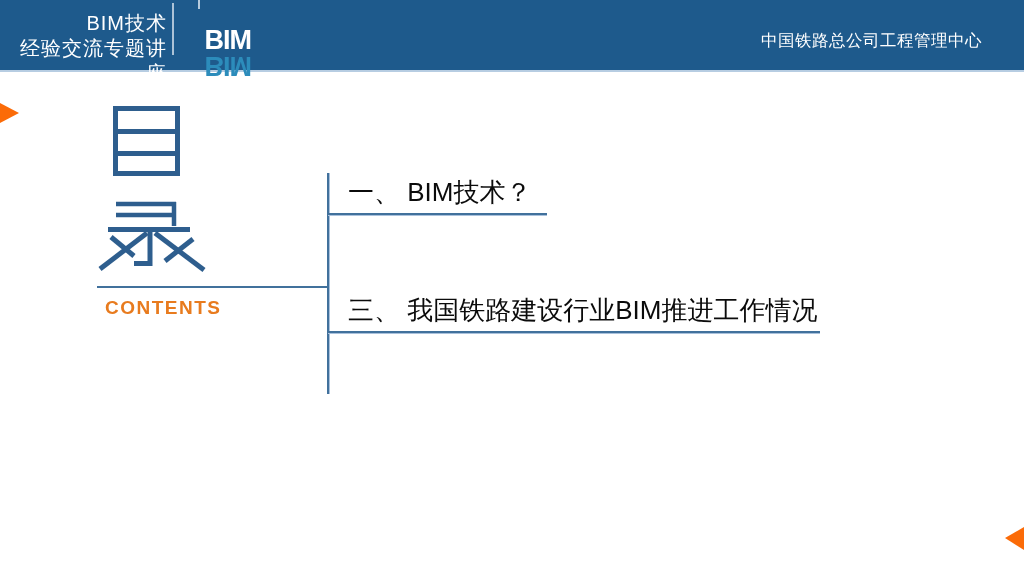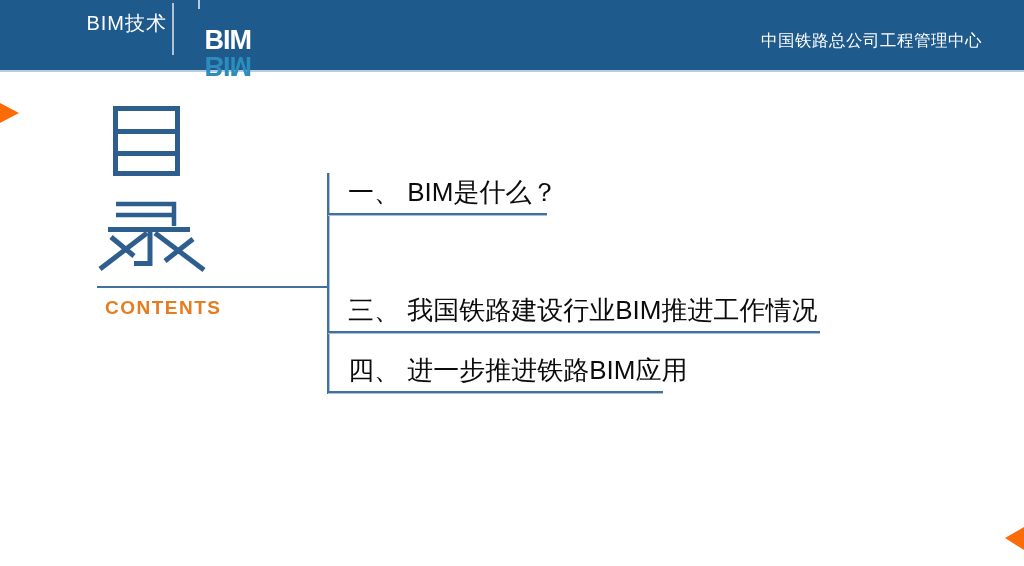--- a/index.html
+++ b/index.html
@@ -59,20 +59,21 @@
     box-shadow:0 1px 0 var(--line-glow);}
 </style>
 </head>
 <body>
 
 <div class="slide">
 
   <div class="header">
     <div class="header-title">
       <div>BIM技术</div>
+      <div>经验交流专题讲座</div>
     </div>
     <div class="header-divider"></div>
     <div class="logo-tick"></div>
     <div class="logo">
       <span class="logo-main">BIM</span>
       <span class="logo-reflect-clip"><span class="logo-reflect">BIM</span></span>
     </div>
     <div class="org-name">中国铁路总公司工程管理中心</div>
   </div>
 
@@ -97,25 +98,21 @@
     <line x1="193" y1="239" x2="165" y2="261" stroke-width="5"></line>
   </svg>
   <span class="sr-only">目录</span>
 
   <div class="contents-rule"></div>
   <div class="contents-label">CONTENTS</div>
 
   <div class="toc-vline"></div>
 
   <div class="toc-item" style="top:171px">
-    <span class="toc-item-label">一、 BIM是什么？</span>
+    <span class="toc-item-label">一、 BIM技术？</span>
     <div class="toc-item-underline" style="width:219px"></div>
   </div>
   <div class="toc-item" style="top:289px">
     <span class="toc-item-label">三、 我国铁路建设行业BIM推进工作情况</span>
     <div class="toc-item-underline" style="width:492px"></div>
   </div>
-  <div class="toc-item" style="top:349px">
-    <span class="toc-item-label">四、 进一步推进铁路BIM应用</span>
-    <div class="toc-item-underline" style="width:335px"></div>
-  </div>
 
 </div>
 
 </body></html>

